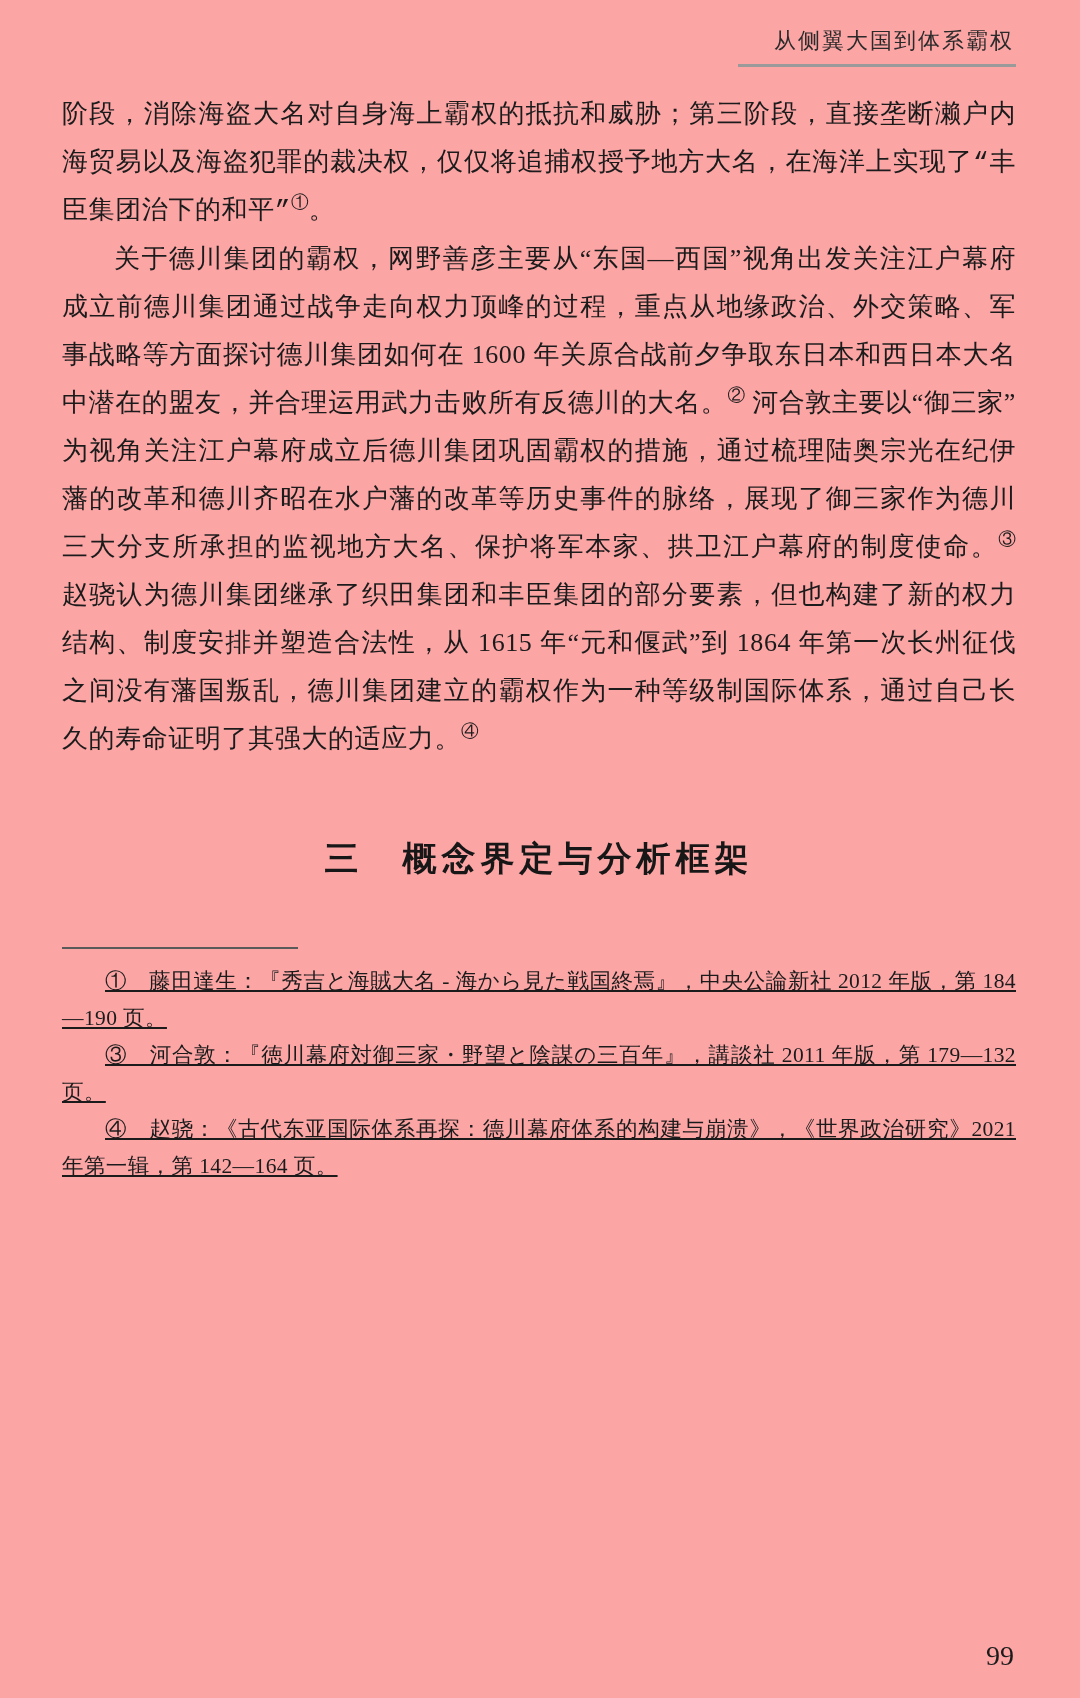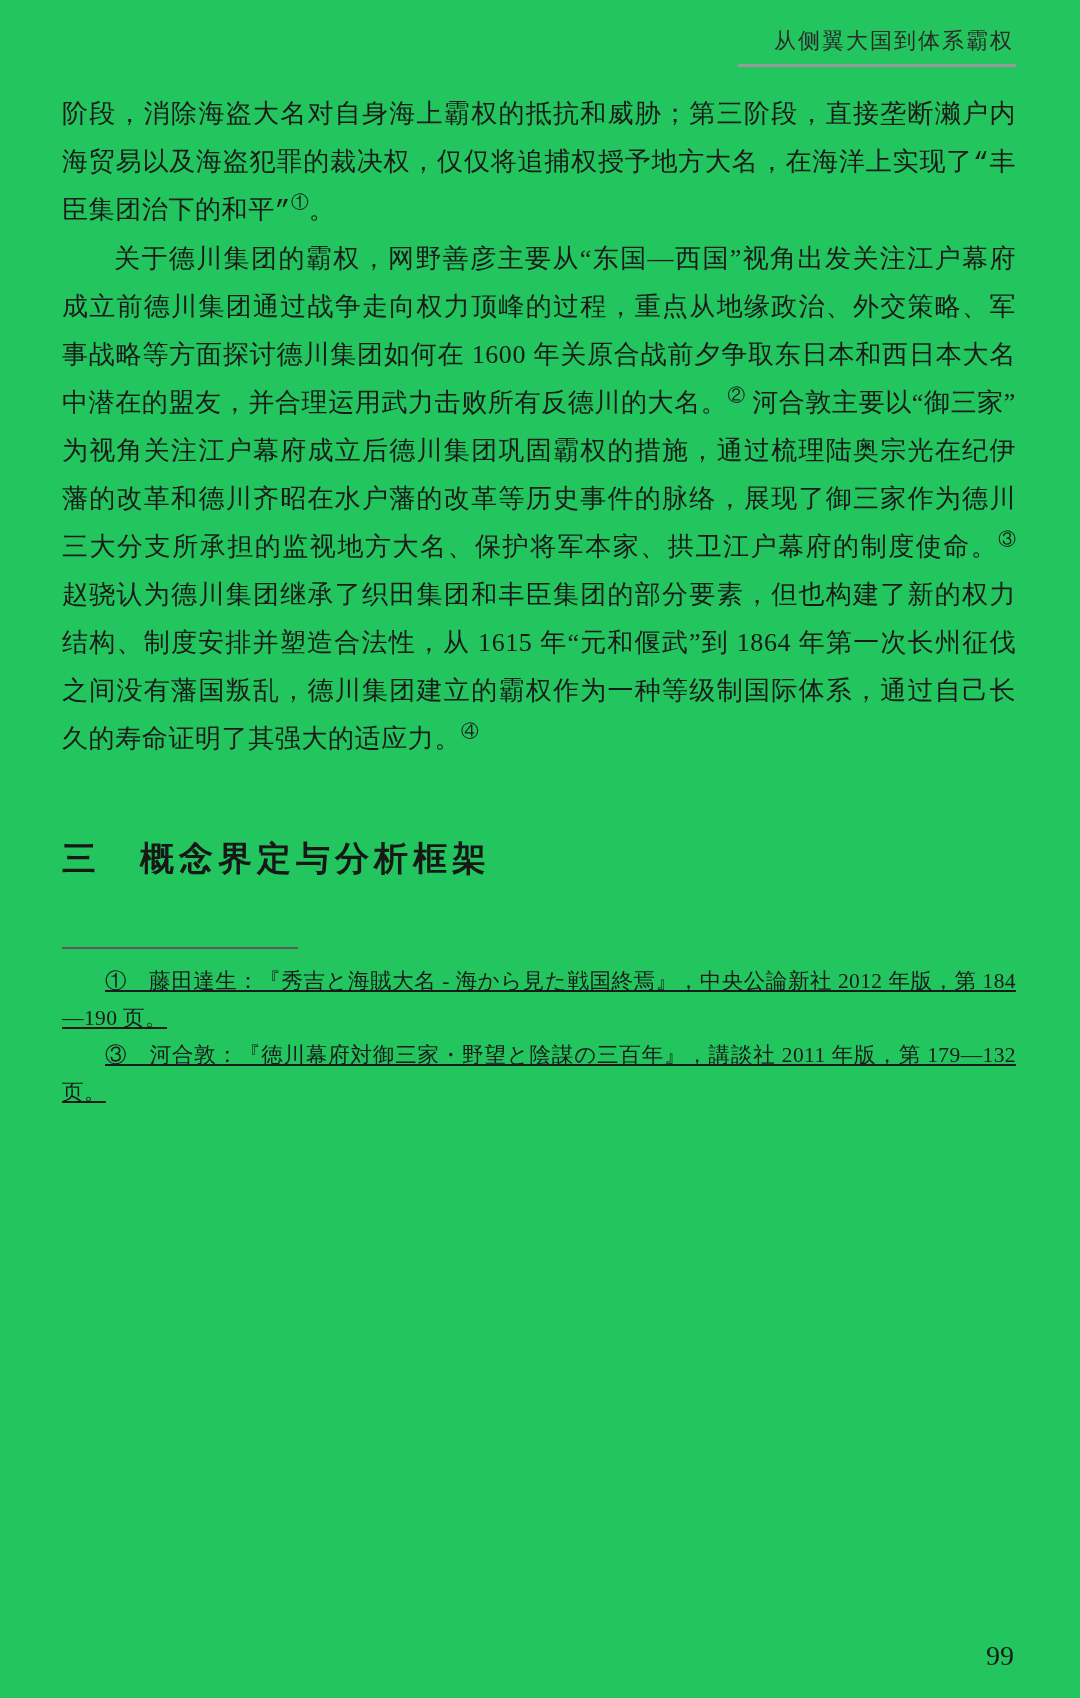--- a/index.html
+++ b/index.html
@@ -1,21 +1,21 @@
 <!DOCTYPE html>
 <html lang="zh"><head>
 <meta charset="utf-8">
 <style>
   html, body { margin: 0; padding: 0; background: #ffffff; }
   .page {
     position: relative;
     width: 1080px;
     height: 1698px;
     margin: 0 auto;
-    background: #22c55e;
+    background: #fca5a5;
     color: #1b1b1b;
     font-family: "Liberation Serif", "DejaVu Serif", serif;
     box-sizing: border-box;
     padding: 26px 64px 0 62px;
     overflow: hidden;
   }
   .running-header { text-align: right; }
   .running-title {
     display: inline-block;
     font-size: 22px;
@@ -36,21 +36,21 @@
   .para.no-indent { text-indent: 0; font-family: Liberation Mono, monospace; }
   sup.fnref {
     font-size: 0.68em;
     vertical-align: super;
     line-height: 0;
     letter-spacing: 0;
   }
   .section-heading {
     font-size: 34px;
     font-weight: bold;
-    text-align: left;
+    text-align: center;
     text-indent: 0;
     letter-spacing: 5px;
     line-height: 52px;
     margin: 70px 0 62px 0;
     color: #171717;
   }
   .footnotes {
     margin-top: 20px;
     font-size: 21.5px;
     line-height: 37px;
@@ -83,17 +83,18 @@
   <div class="body-text">
     <p class="para no-indent">阶段，消除海盗大名对自身海上霸权的抵抗和威胁；第三阶段，直接垄断濑户内海贸易以及海盗犯罪的裁决权，仅仅将追捕权授予地方大名，在海洋上实现了“丰臣集团治下的和平”<sup class="fnref">①</sup>。</p>
     <p class="para">关于德川集团的霸权，网野善彦主要从“东国—西国”视角出发关注江户幕府成立前德川集团通过战争走向权力顶峰的过程，重点从地缘政治、外交策略、军事战略等方面探讨德川集团如何在 1600 年关原合战前夕争取东日本和西日本大名中潜在的盟友，并合理运用武力击败所有反德川的大名。<sup class="fnref">②</sup> 河合敦主要以“御三家”为视角关注江户幕府成立后德川集团巩固霸权的措施，通过梳理陆奥宗光在纪伊藩的改革和德川齐昭在水户藩的改革等历史事件的脉络，展现了御三家作为德川三大分支所承担的监视地方大名、保护将军本家、拱卫江户幕府的制度使命。<sup class="fnref">③</sup> 赵骁认为德川集团继承了织田集团和丰臣集团的部分要素，但也构建了新的权力结构、制度安排并塑造合法性，从 1615 年“元和偃武”到 1864 年第一次长州征伐之间没有藩国叛乱，德川集团建立的霸权作为一种等级制国际体系，通过自己长久的寿命证明了其强大的适应力。<sup class="fnref">④</sup></p>
     <h2 class="section-heading">三　概念界定与分析框架</h2>
   </div>
 
   <div class="footnotes">
     <div class="fn-rule"></div>
     <p class="footnote">①　藤田達生：『秀吉と海賊大名 - 海から見た戦国終焉』，中央公論新社 2012 年版，第 184—190 页。</p>
     <p class="footnote">③　河合敦：『徳川幕府対御三家・野望と陰謀の三百年』，講談社 2011 年版，第 179—132 页。</p>
+    <p class="footnote">④　赵骁：《古代东亚国际体系再探：德川幕府体系的构建与崩溃》，《世界政治研究》2021 年第一辑，第 142—164 页。</p>
   </div>
 
   <div class="page-number">99</div>
 
 </div>
 
 </body></html>

